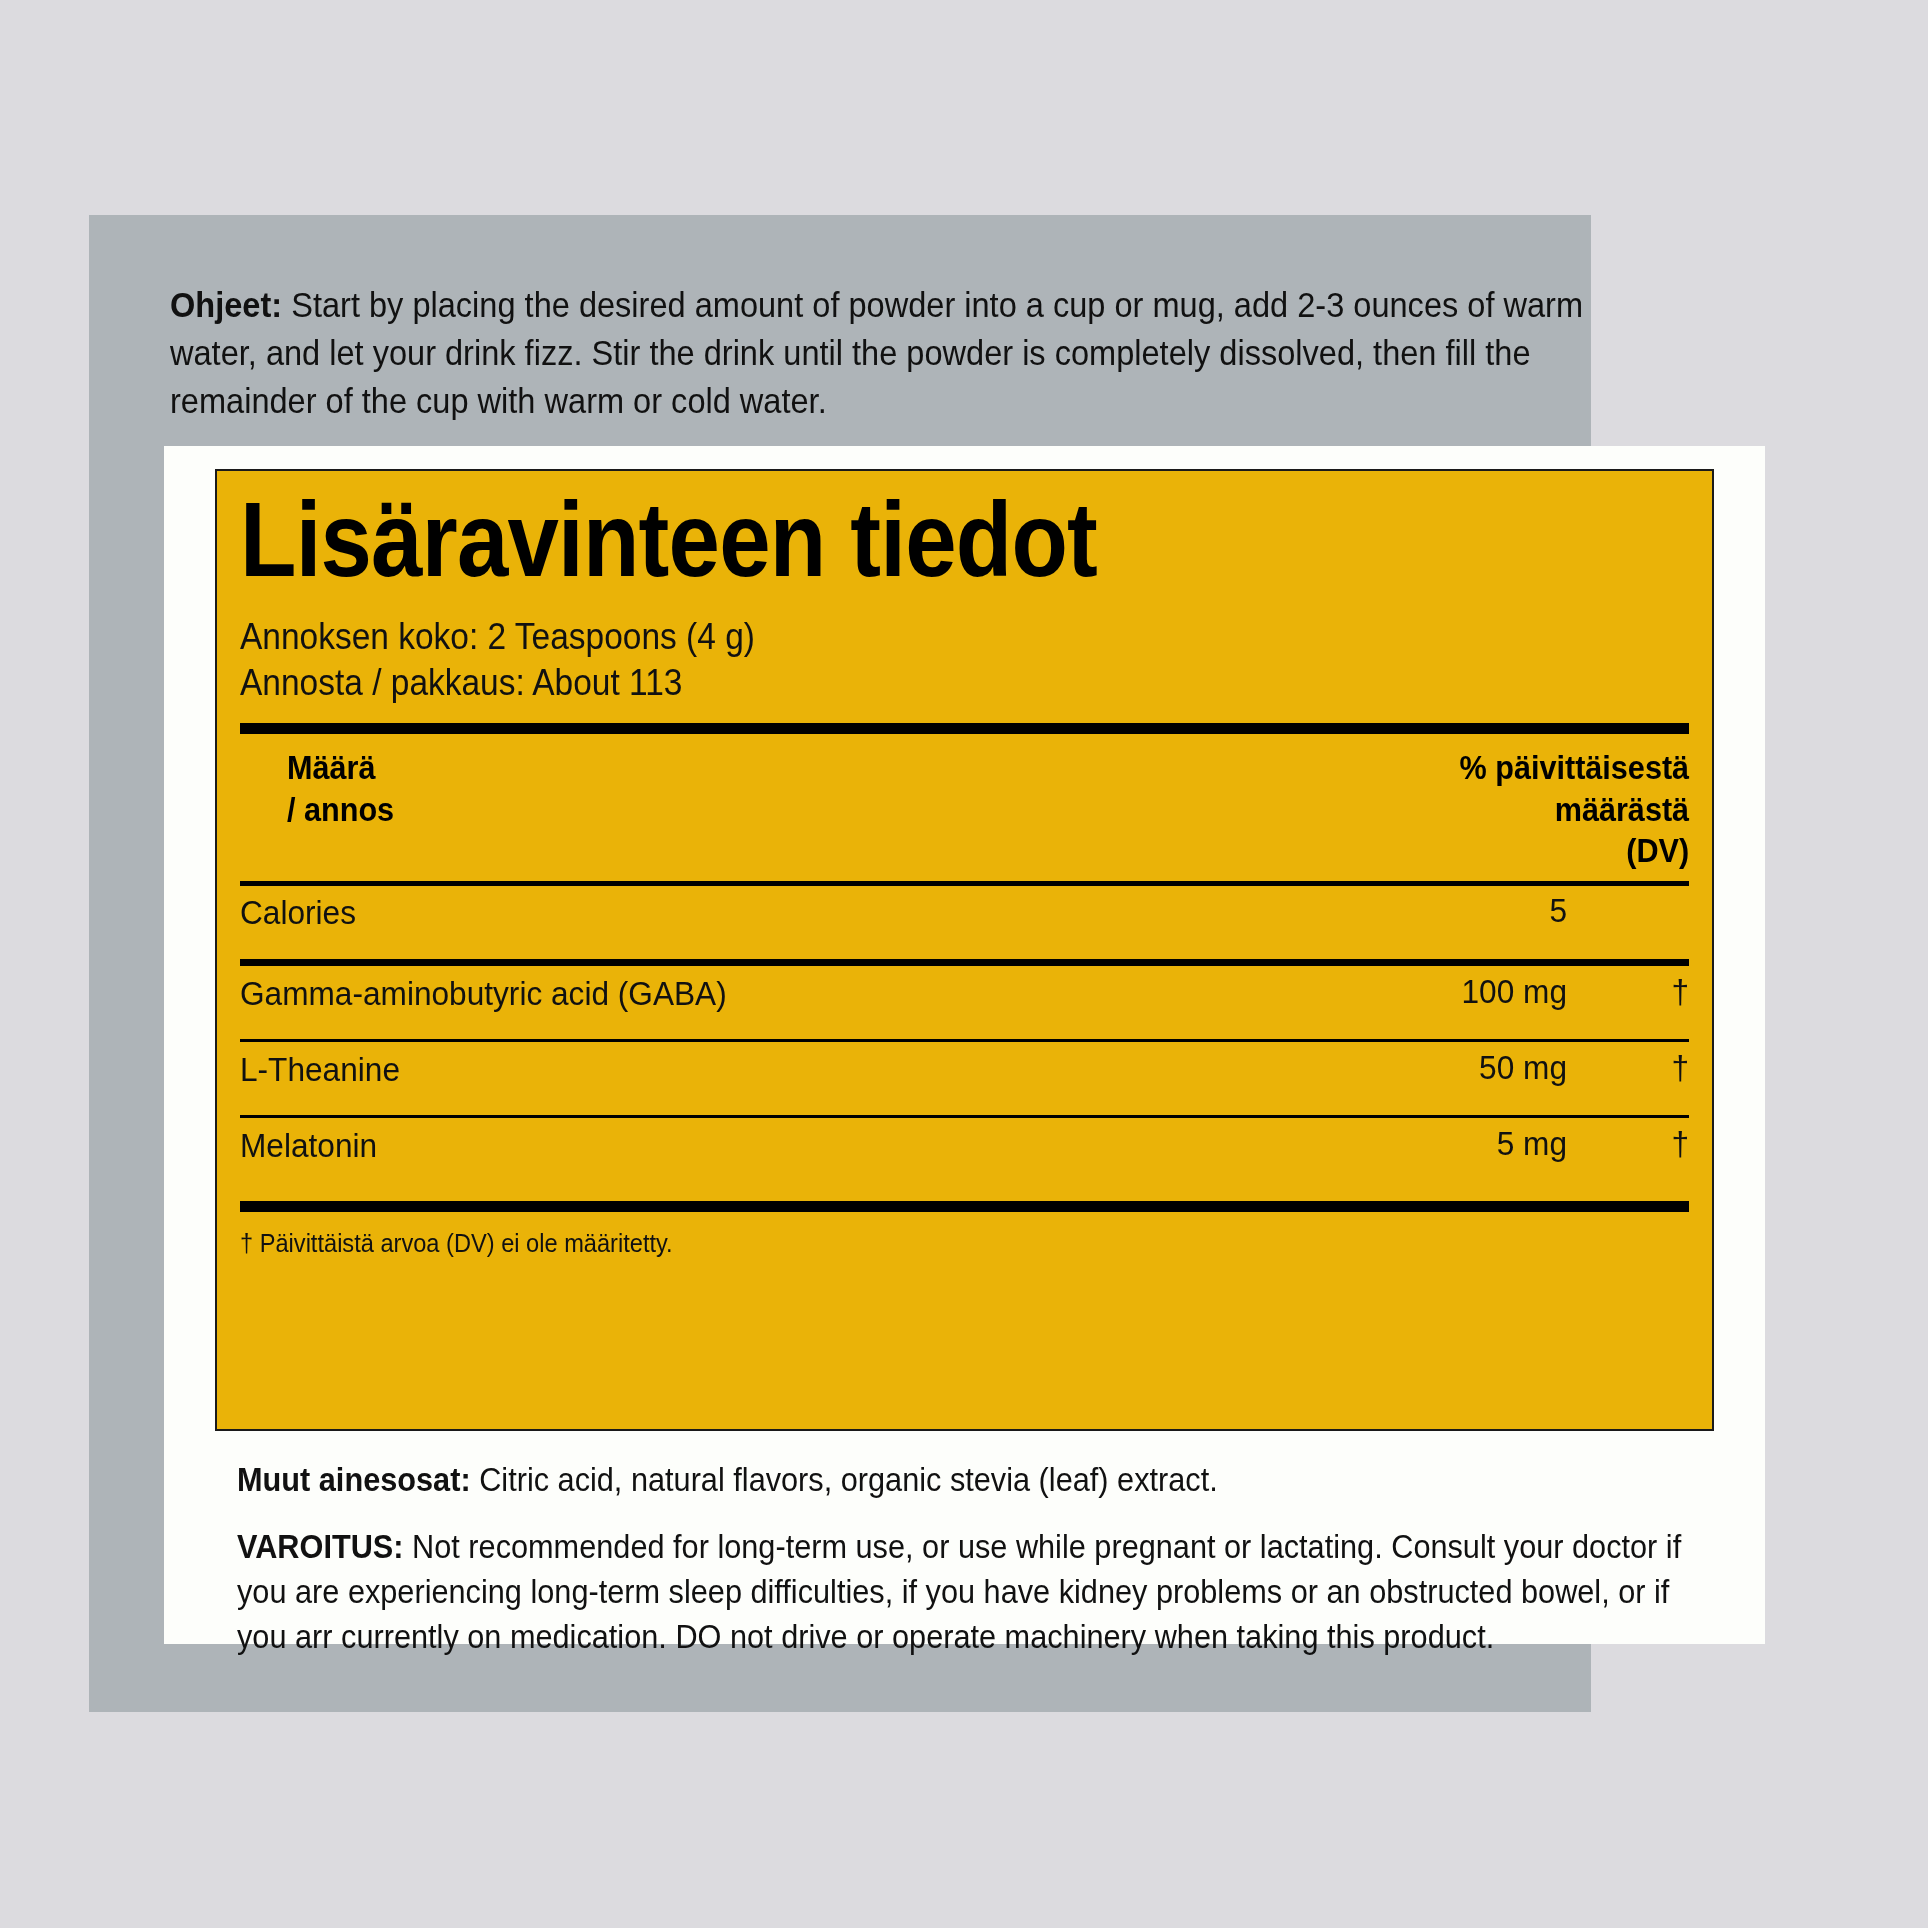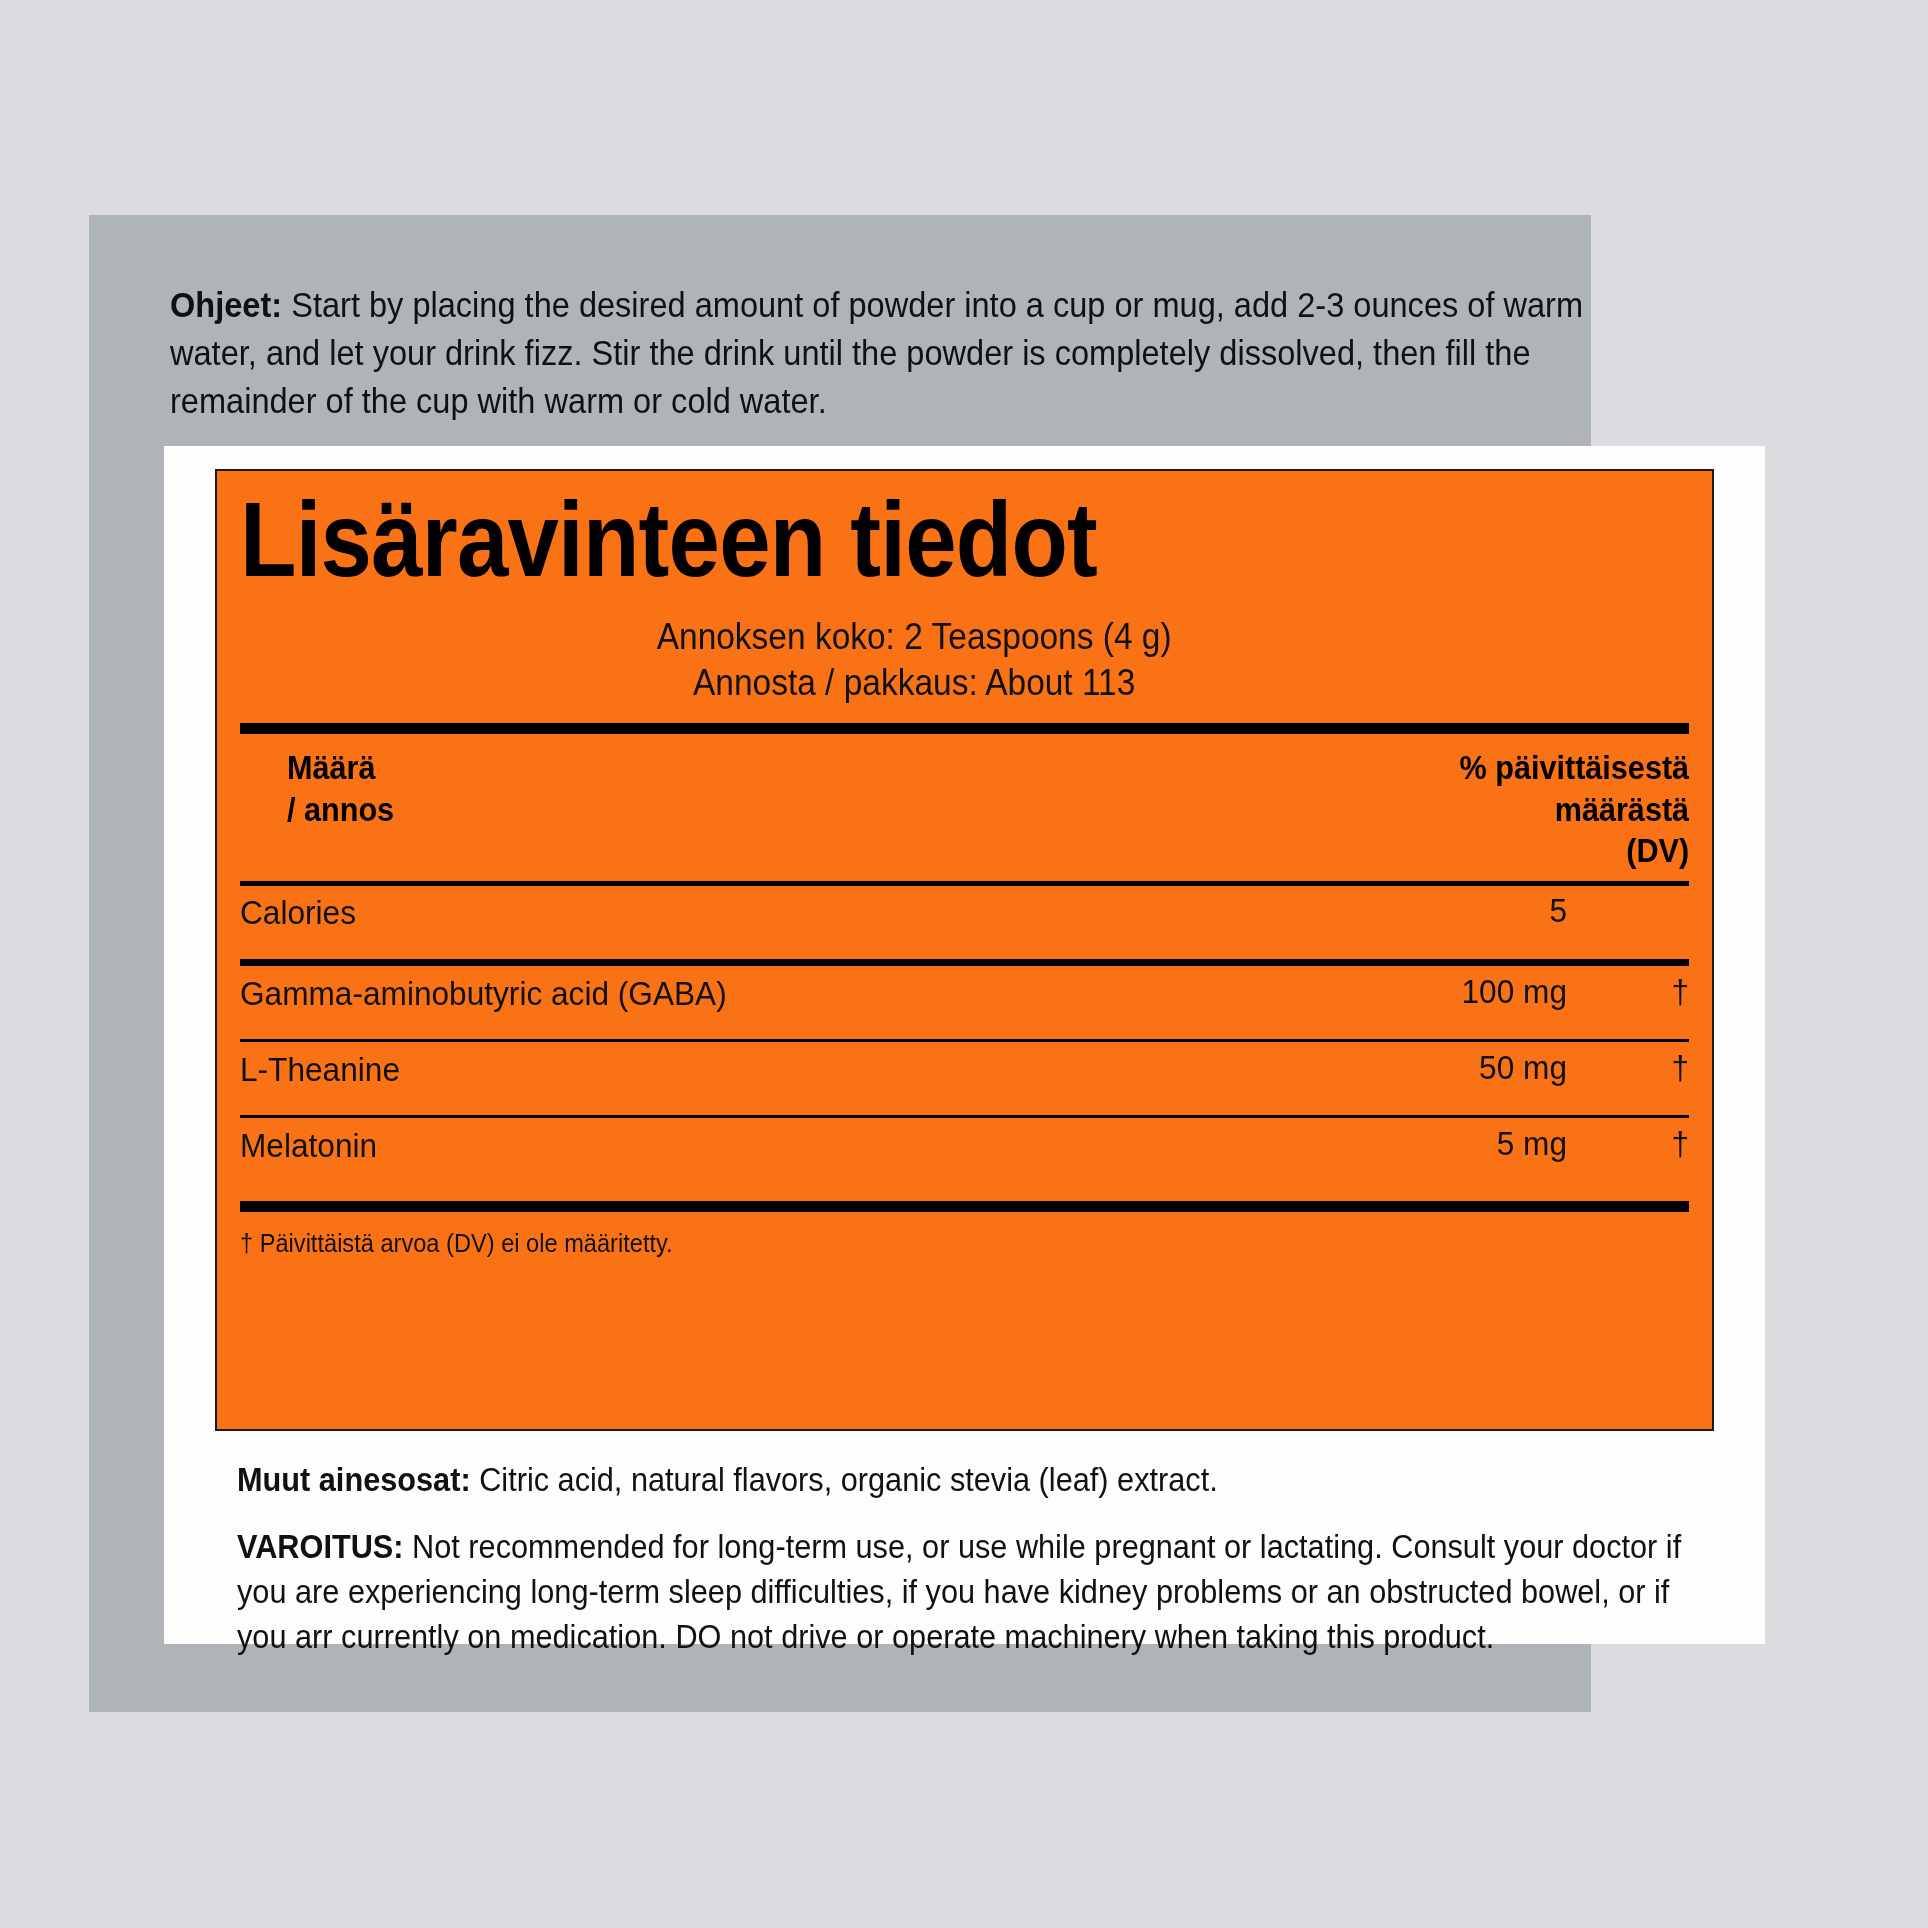--- a/index.html
+++ b/index.html
@@ -54,21 +54,21 @@
   }
 
   
   #facts-box {
     position: absolute;
     left: 51px;
     top: 22.6px;
     width: 1499px;
     height: 962px;
     border: 2.8px solid #1a1a1a;
-    background: #f97316;
+    background: #eab308;
     box-sizing: border-box;
     padding: 0 22.6px;
   }
 
   #facts-title {
     font-size: 105px;
     font-weight: bold;
     line-height: 1.02;
     letter-spacing: -0.9px;
     color: #000;
@@ -78,21 +78,21 @@
     white-space: nowrap;
   }
 
   .serving-line {
     font-size: 36px;
     line-height: 1.28;
     color: #111;
     transform: scaleX(0.93);
     transform-origin: left top;
   }
-  #serving-block { margin-top: 21px; text-align: center; }
+  #serving-block { margin-top: 21px; }
 
   .rule-thick {
     height: 11.3px;
     background: #000;
     margin: 17px 0 0 0;
   }
   .rule-med {
     height: 4.7px;
     background: #000;
   }

